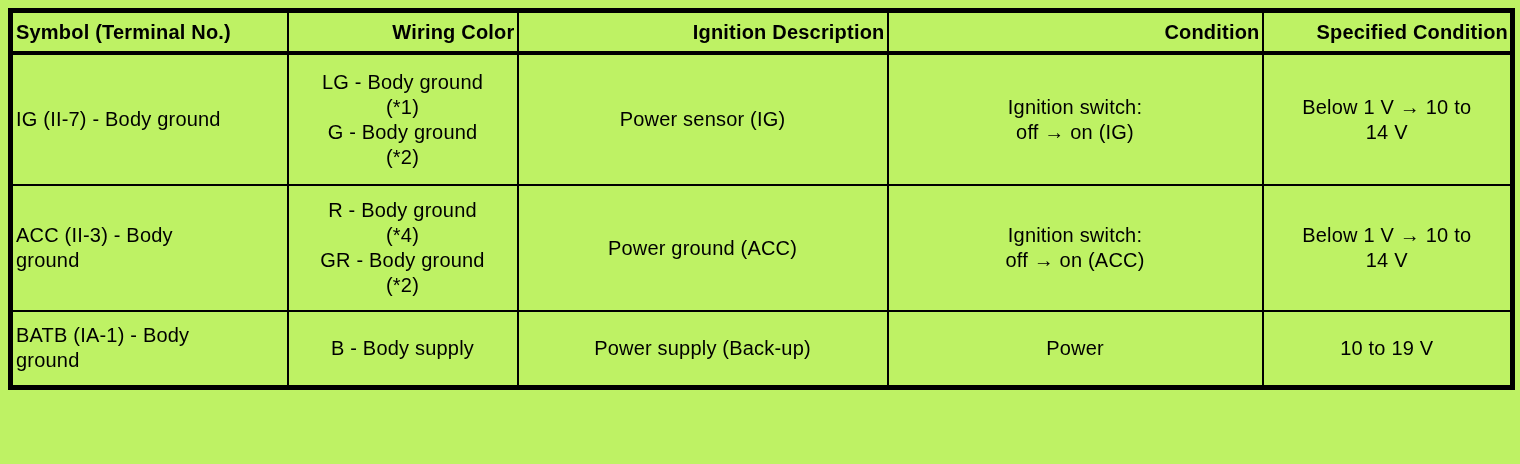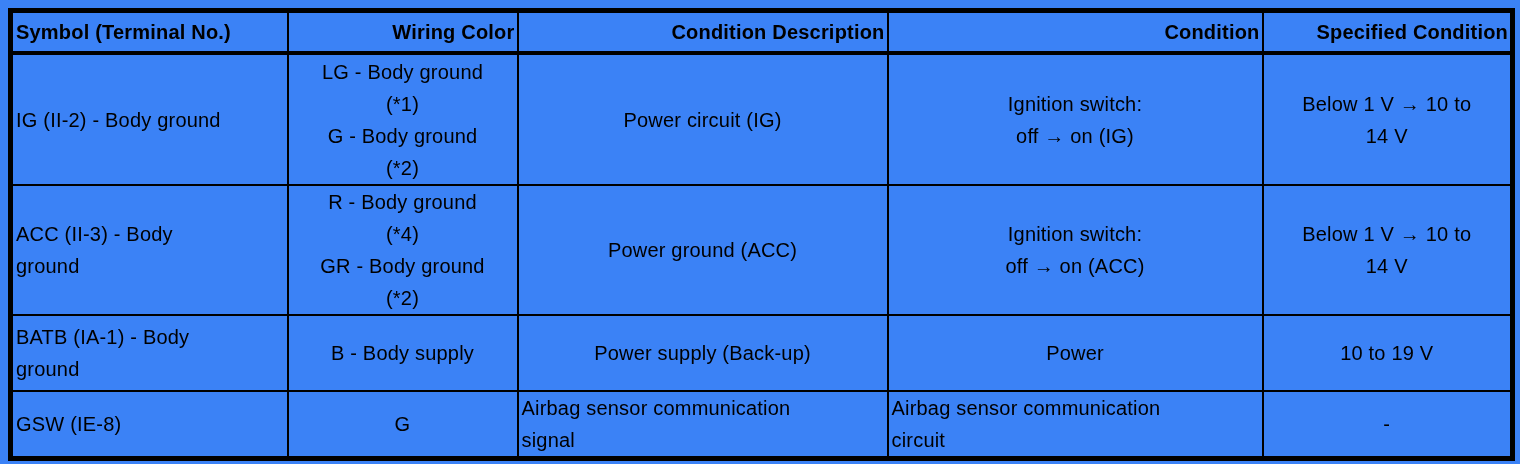--- a/index.html
+++ b/index.html
@@ -1,20 +1,20 @@
 <!DOCTYPE html>
 <html><head>
 <meta charset="utf-8">
 <style>
   html, body { margin: 0; padding: 0; background: #ffffff; }
   .canvas {
     position: relative;
     width: 1520px;
     height: 464px;
-    background: #3b82f6;
+    background: #bef264;
     color: #000000;
     font-family: "Liberation Sans", sans-serif;
   }
   table.spec-table {
     position: absolute;
     left: 8px;
     top: 8px;
     width: 1502px;
     border-collapse: collapse;
     table-layout: fixed;
@@ -30,21 +30,21 @@
     font-weight: bold;
     letter-spacing: 0.2px;
     text-align: right;
     height: 38px;
     padding: 0 2px;
     white-space: nowrap;
   }
   .spec-table thead th.h-left { text-align: left; padding-left: 3px; }
   .spec-table td {
     font-size: 20px;
-    line-height: 32px;
+    line-height: 25px;
     letter-spacing: 0.2px;
     white-space: pre-line;
     text-align: center;
     vertical-align: middle;
     padding: 0 2px;
   }
   .spec-table td.left { text-align: left; padding-left: 3px; }
   tr.r-1 { height: 132px; }
   tr.r-2 { height: 126px; }
   tr.r-3 { height: 76px; }
@@ -59,33 +59,33 @@
       <col style="width:277px">
       <col style="width:230px">
       <col style="width:370px">
       <col style="width:375px">
       <col style="width:250px">
     </colgroup>
     <thead>
       <tr class="r-h">
         <th class="h-left">Symbol (Terminal No.)</th>
         <th>Wiring Color</th>
-        <th>Condition Description</th>
+        <th>Ignition Description</th>
         <th>Condition</th>
         <th>Specified Condition</th>
       </tr>
     </thead>
     <tbody>
       <tr class="r-1">
-        <td class="left">IG (II-2) - Body ground</td>
+        <td class="left">IG (II-7) - Body ground</td>
         <td>LG - Body ground
 (*1)
 G - Body ground
 (*2)</td>
-        <td>Power circuit (IG)</td>
+        <td>Power sensor (IG)</td>
         <td>Ignition switch:
 off → on (IG)</td>
         <td>Below 1 V → 10 to
 14 V</td>
       </tr>
       <tr class="r-2">
         <td class="left">ACC (II-3) - Body
 ground</td>
         <td>R - Body ground
 (*4)
@@ -98,24 +98,15 @@
 14 V</td>
       </tr>
       <tr class="r-3">
         <td class="left">BATB (IA-1) - Body
 ground</td>
         <td>B - Body supply</td>
         <td>Power supply (Back-up)</td>
         <td>Power</td>
         <td>10 to 19 V</td>
       </tr>
-      <tr class="r-4">
-        <td class="left">GSW (IE-8)</td>
-        <td>G</td>
-        <td class="left">Airbag sensor communication
-signal</td>
-        <td class="left">Airbag sensor communication
-circuit</td>
-        <td>-</td>
-      </tr>
     </tbody>
   </table>
 </div>
 
 </body></html>

